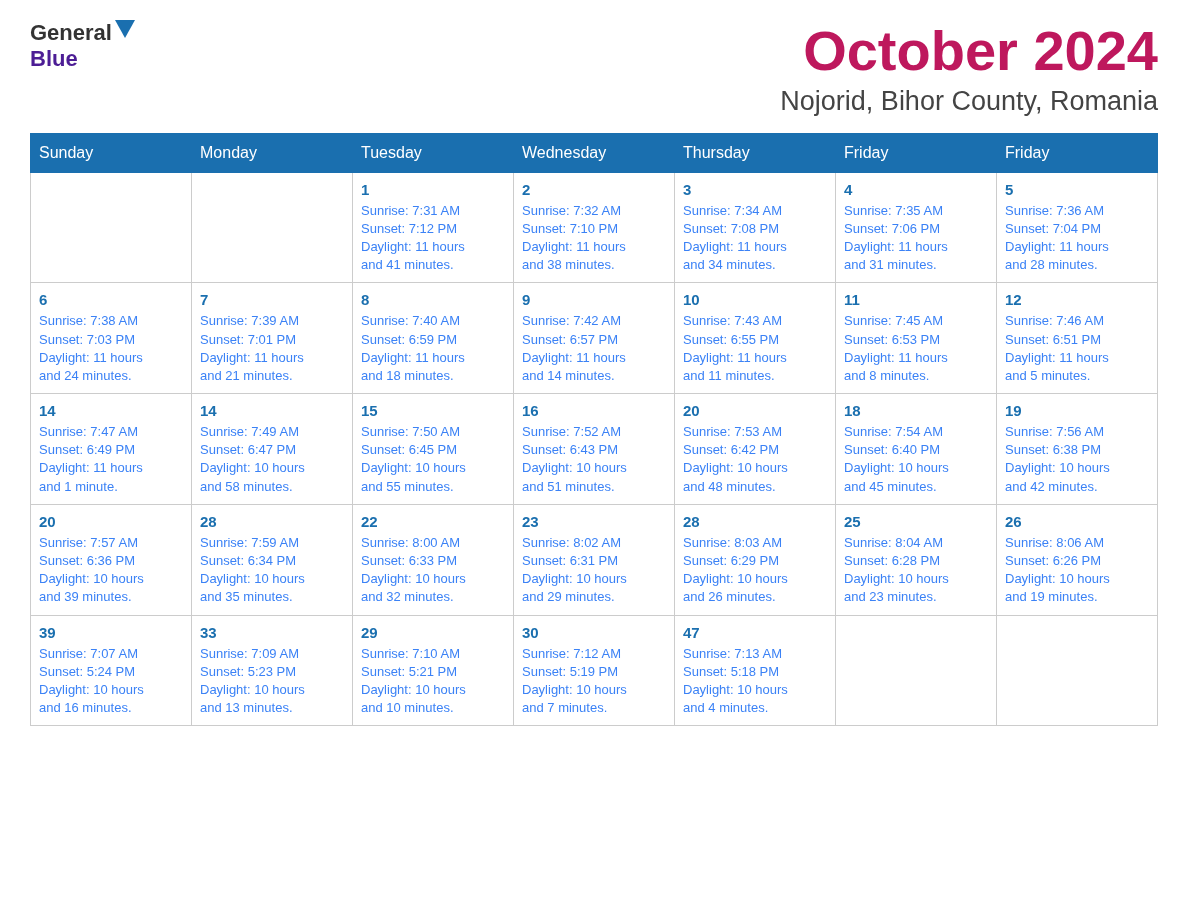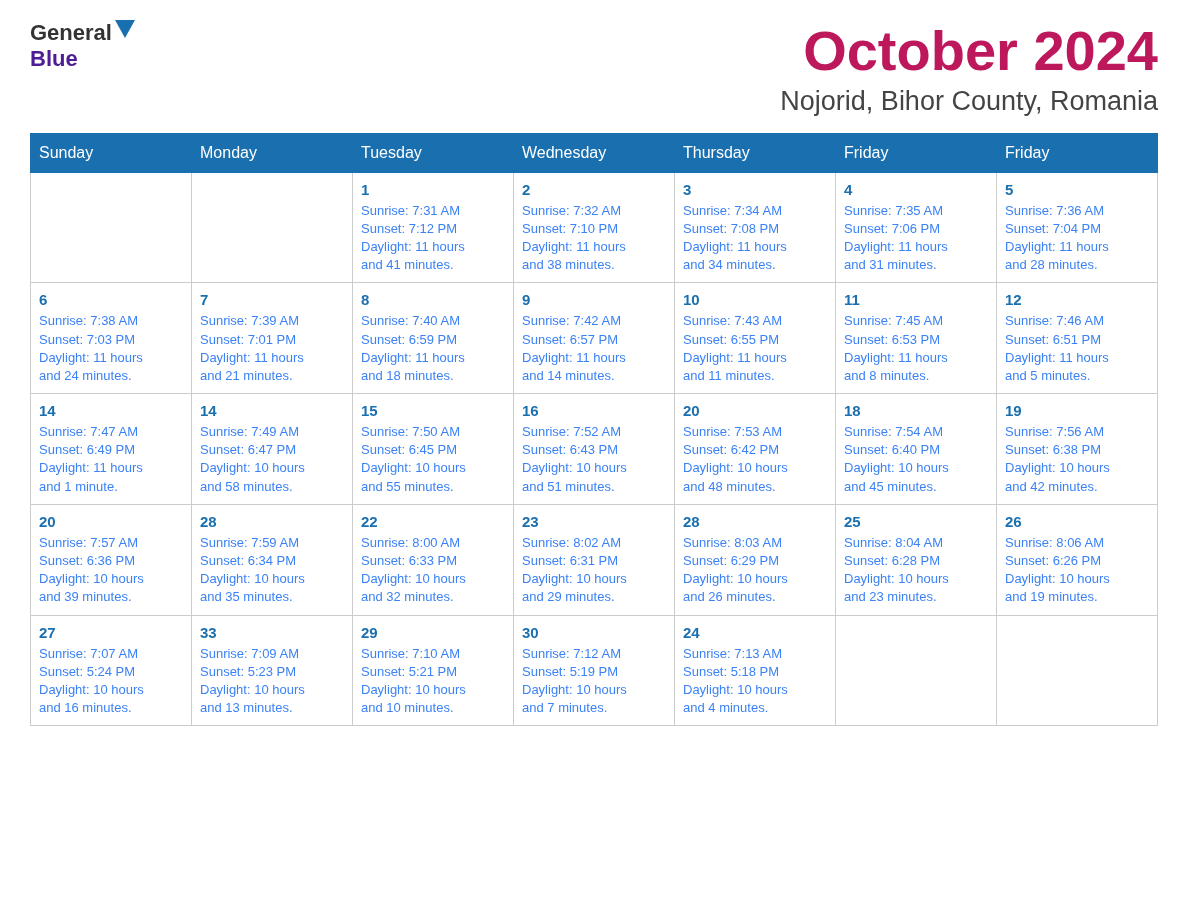--- a/index.html
+++ b/index.html
@@ -231,36 +231,36 @@
           <span class="day-number">25</span>
           <div class="day-info">Sunrise: 8:04 AM<br>Sunset: 6:28 PM<br>Daylight: 10 hours<br>and 23 minutes.</div>
         </td>
         <td>
           <span class="day-number">26</span>
           <div class="day-info">Sunrise: 8:06 AM<br>Sunset: 6:26 PM<br>Daylight: 10 hours<br>and 19 minutes.</div>
         </td>
       </tr>
       <tr>
         <td>
-          <span class="day-number">27</span>
+          <span class="day-number">39</span>
           <div class="day-info">Sunrise: 7:07 AM<br>Sunset: 5:24 PM<br>Daylight: 10 hours<br>and 16 minutes.</div>
         </td>
         <td>
           <span class="day-number">33</span>
           <div class="day-info">Sunrise: 7:09 AM<br>Sunset: 5:23 PM<br>Daylight: 10 hours<br>and 13 minutes.</div>
         </td>
         <td>
           <span class="day-number">29</span>
           <div class="day-info">Sunrise: 7:10 AM<br>Sunset: 5:21 PM<br>Daylight: 10 hours<br>and 10 minutes.</div>
         </td>
         <td>
           <span class="day-number">30</span>
           <div class="day-info">Sunrise: 7:12 AM<br>Sunset: 5:19 PM<br>Daylight: 10 hours<br>and 7 minutes.</div>
         </td>
         <td>
-          <span class="day-number">24</span>
+          <span class="day-number">47</span>
           <div class="day-info">Sunrise: 7:13 AM<br>Sunset: 5:18 PM<br>Daylight: 10 hours<br>and 4 minutes.</div>
         </td>
         <td class="empty-cell"></td>
         <td class="empty-cell"></td>
       </tr>
     </tbody>
 </table>
 
 </body></html>

